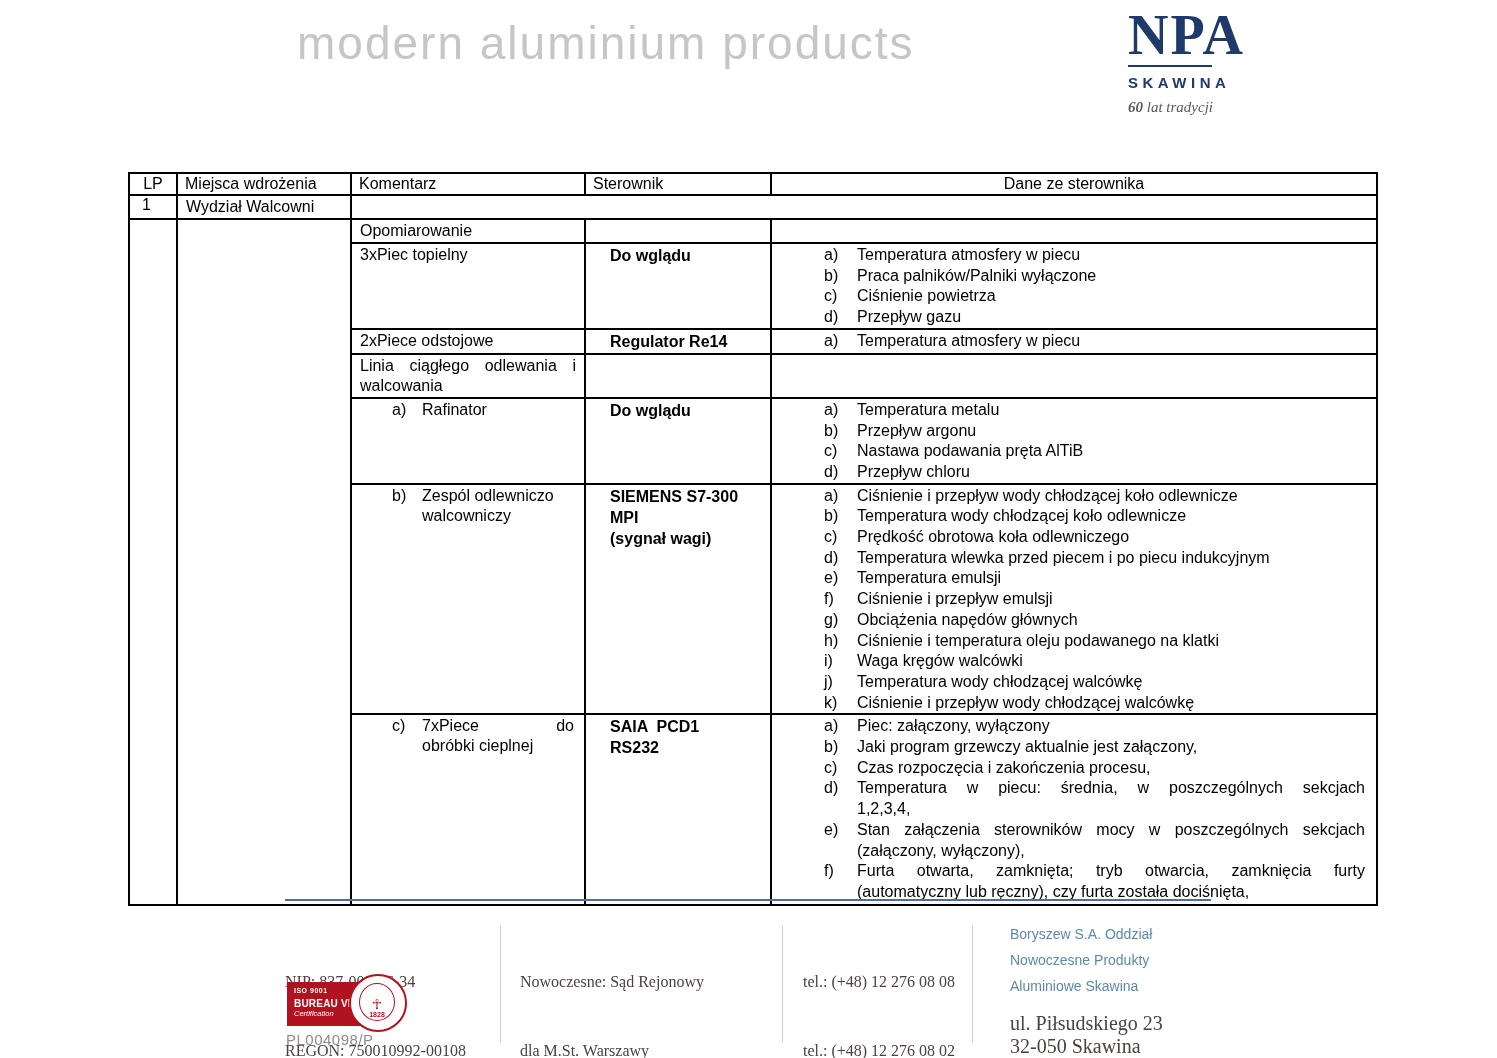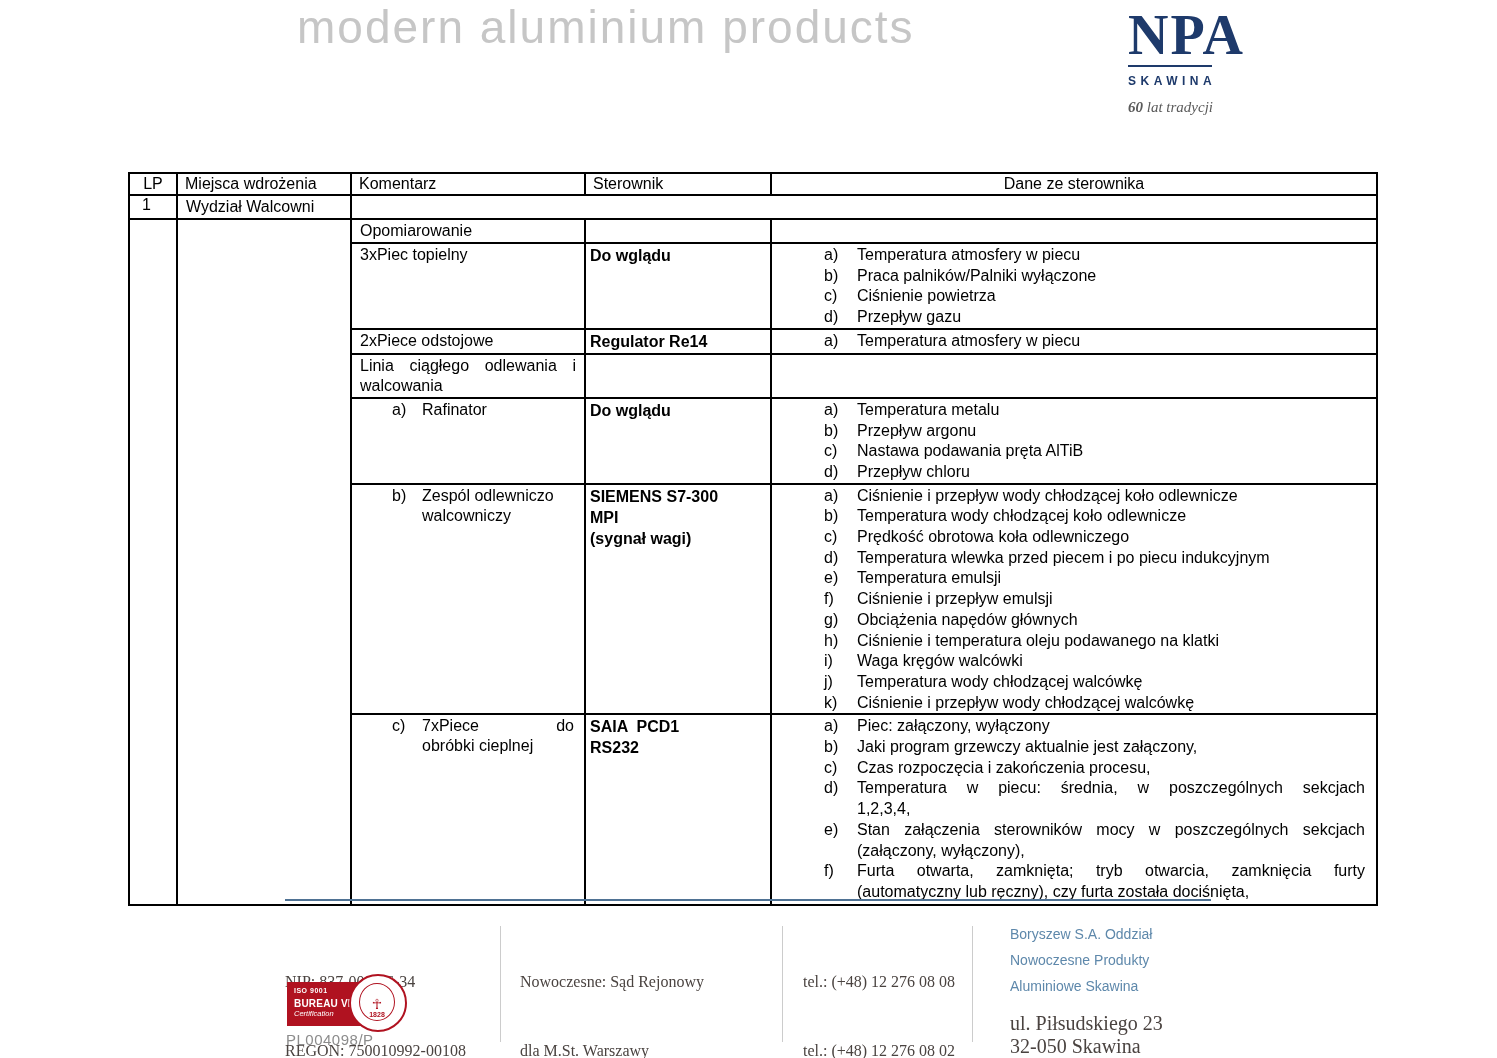--- a/index.html
+++ b/index.html
@@ -4,31 +4,31 @@
 <style>
   * { margin:0; padding:0; box-sizing:border-box; }
   html,body { background:#e8e8e8; }
   .page {
     position:relative; width:1497px; height:1058px; background:#ffffff;
     font-family:"Liberation Sans", sans-serif; color:#000; overflow:hidden;
   }
 
   
   .tagline {
-    position:absolute; left:297px; top:0;
+    position:absolute; left:297px; top:16px;
     font-size:46px; letter-spacing:2px; color:#c6c6c6; font-weight:normal;
   }
   .npa-logo { position:absolute; left:1128px; top:12px; width:90px; }
   .npa-acronym {
     font-family:"Liberation Serif", serif; font-weight:bold; font-size:56px;
     letter-spacing:2px; color:#1e3a6b; line-height:46px;
   }
   .npa-rule { width:84px; height:2px; background:#1e3a6b; margin-top:7px; }
   .npa-city {
-    margin-top:7px; font-size:12px; font-weight:bold; letter-spacing:4.5px; color:#1e3a6b;
+    margin-top:7px; font-size:15px; font-weight:bold; letter-spacing:4.5px; color:#1e3a6b;
   }
   .tradition {
     position:absolute; left:1128px; top:99px;
     font-family:"Liberation Serif", serif; font-style:italic; font-size:15px; color:#5a5a5a;
   }
   .tradition b { font-style:italic; }
 
   
   .doc-title {
     position:absolute; left:128px; top:147px;
@@ -49,21 +49,21 @@
   .rh84{height:84px}.rh191{height:191px}.rh223{height:223px}
 
   td.lp-cell { padding:0 0 0 12px; }
   td.kom { padding:1px 8px; line-height:20px; }
   .kom-line { display:block; }
   .kom-line.just { text-align:justify; text-align-last:justify; }
   .k-item { display:flex; }
   .k-letter { flex:none; width:30px; margin-left:32px; }
   .k-text { flex:1; padding-right:2px; }
 
-  td.ster { padding:1px 4px; font-weight:bold; line-height:21px; }
+  td.ster { padding:1px 24px; font-weight:bold; line-height:21px; }
   .s-line { display:block; white-space:pre-wrap; }
 
   td.dane { padding:1px 0 0 0; }
   .d-item { display:flex; line-height:20.7px; }
   .d-letter { flex:none; width:33px; margin-left:52px; }
   .d-text { flex:1; padding-right:11px; }
   .d-line { display:block; }
   .d-line.just { text-align:justify; text-align-last:justify; }
 
   

